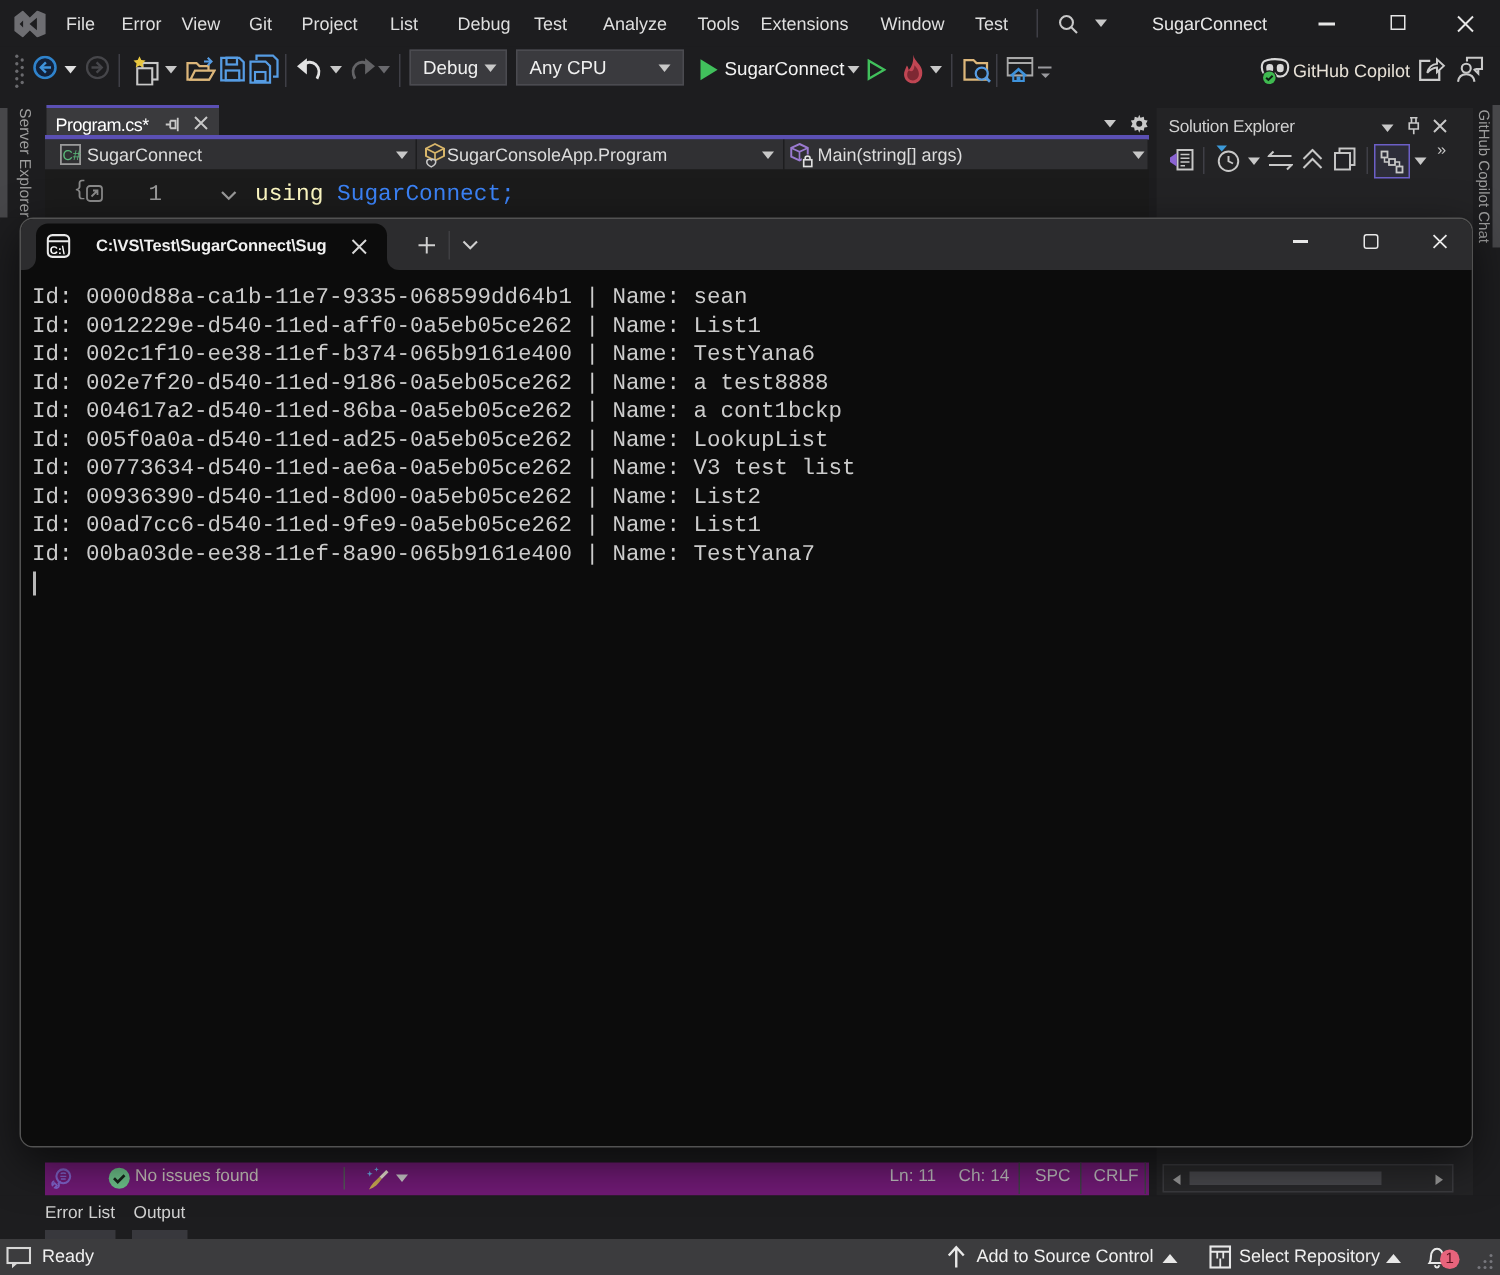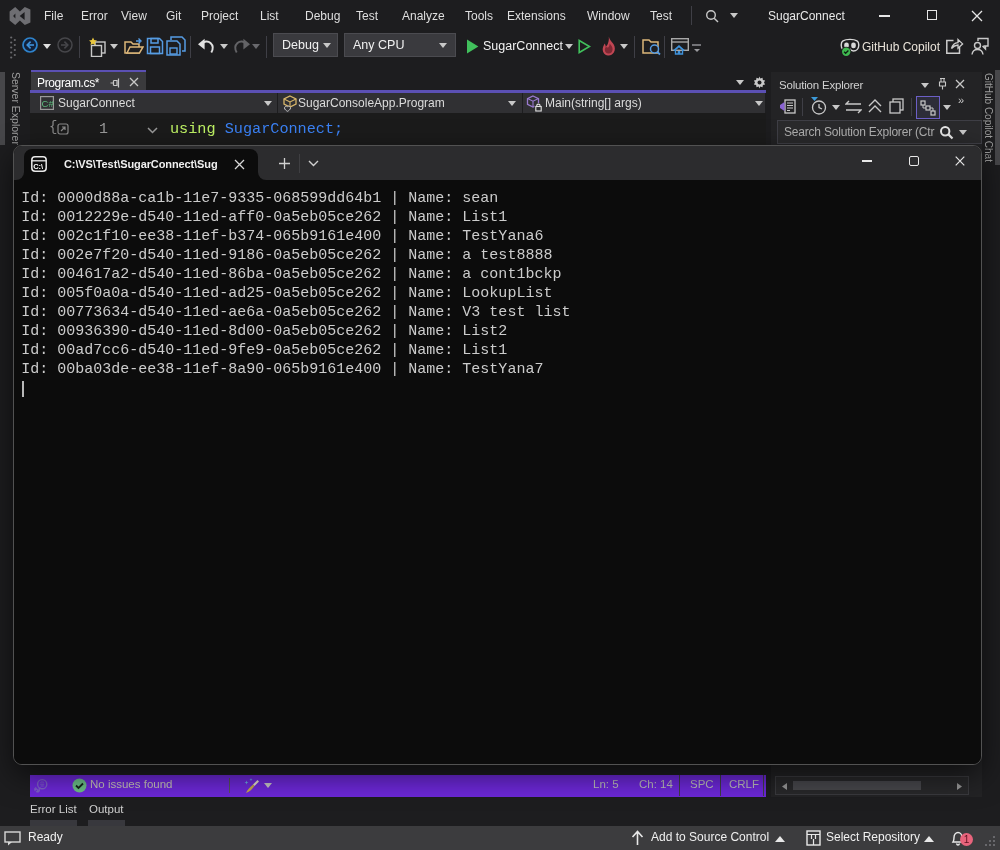--- a/index.html
+++ b/index.html
@@ -46,21 +46,21 @@
   #ctitle { position:absolute; left:0; top:0; width:100%; height:34px; background:#2c2c2e;
             border-radius:8px 8px 0 0; }
   #ctab { position:absolute; left:10px; top:3px; width:234px; height:31px; background:#0c0c0c;
           border-radius:8px 8px 0 0; }
   #cbody { position:absolute; left:0; top:34px; right:0; bottom:0; background:#0c0c0c;
            border-radius:0 0 8px 8px; overflow:hidden; }
   #cbody pre { font-family:"Liberation Mono", monospace; font-size:15px; line-height:19px;
                color:#cccccc; position:absolute; left:7.3px; top:9px; }
 
   
-  #edbottom { left:30px; top:775px; width:736px; height:22px; background:#6d28d9; font-size:11.5px; color:#c8c4bc; }
+  #edbottom { left:30px; top:775px; width:736px; height:22px; background:#701a75; font-size:11.5px; color:#c8c4bc; }
 
   
   #paneltabs { left:0px; top:797px; width:1000px; height:29px; background:#1d1d1f; }
 
   
   #statusbar { left:0; top:826px; width:1000px; height:24px; background:#3c3c3e; font-size:12px; color:#f0f0f0; }
 </style>
 </head>
 <body>
 
@@ -288,21 +288,21 @@
   <span class="abs" style="left:19px;top:6px;font-family:'Liberation Mono',monospace;font-size:14px;color:#8a8a8a">{</span>
   <svg class="abs" style="left:27px;top:10px" width="12" height="12" viewBox="0 0 12 12">
     <rect x="1" y="1" width="10" height="10" rx="2" fill="none" stroke="#8a8a8a" stroke-width="1.2"></rect>
     <path d="M4 8 L8 4 M5 4 L8 4 L8 7" fill="none" stroke="#8a8a8a" stroke-width="1.2"></path>
   </svg>
   <span class="abs" style="left:69px;top:8px;font-family:'Liberation Mono',monospace;font-size:15px;color:#9a9a9a">1</span>
   <svg class="abs" style="left:117px;top:14px" width="11" height="7" viewBox="0 0 11 7">
     <path d="M1 1 L5.5 5.5 L10 1" fill="none" stroke="#9a9a9a" stroke-width="1.5"></path>
   </svg>
   <span class="abs" style="left:140px;top:7px;font-family:'Liberation Mono',monospace;font-size:15.2px">
-    <span style="color:#bef264">using</span> <span style="color:#3b82f6">SugarConnect;</span></span>
+    <span style="color:#fef9c3">using</span> <span style="color:#3b82f6">SugarConnect;</span></span>
 </div>
 
 <div id="solexp" class="abs">
   <span class="abs" style="left:8px;top:7px;font-size:11.5px;color:#d0d0d0;letter-spacing:-0.2px">Solution Explorer</span>
   <div class="caret" style="left:150px;top:11px"></div>
   <svg class="abs" style="left:166px;top:5px" width="11" height="13" viewBox="0 0 11 13">
     <path d="M5.5 12.5 L5.5 9 M2.5 9 L8.5 9 L8.5 5 L2.5 5 Z M4 5 L4 1.5 M7 5 L7 1.5 M3 1.5 L8 1.5" stroke="#c8c8c8" stroke-width="1.1" fill="none"></path>
   </svg>
   <svg class="abs" style="left:184px;top:7px" width="10" height="10" viewBox="0 0 10 10">
     <path d="M1 1 L9 9 M9 1 L1 9" stroke="#c8c8c8" stroke-width="1.3"></path>
@@ -335,28 +335,20 @@
     <svg style="position:absolute;left:3px;top:3px" width="16" height="16" viewBox="0 0 16 16">
       <rect x="1" y="1" width="4" height="4" fill="none" stroke="#c8c8c8" stroke-width="1.2"></rect>
       <rect x="6" y="6" width="4" height="4" fill="none" stroke="#c8c8c8" stroke-width="1.2"></rect>
       <rect x="11" y="11" width="4" height="4" fill="none" stroke="#c8c8c8" stroke-width="1.2"></rect>
       <path d="M3 5 L3 8 L6 8 M10 8 L13 8 L13 11" fill="none" stroke="#c8c8c8" stroke-width="1"></path>
     </svg>
   </div>
   <div class="caret" style="left:172px;top:33px"></div>
   <span class="abs" style="left:187px;top:22px;color:#c8c8c8;font-size:11px">»</span>
 
-  <div class="abs" style="left:6px;top:48px;width:205px;height:24px;background:#2a2a2c;border:1px solid #3f3f46">
-    <span class="abs" style="left:6px;top:4px;font-size:12px;color:#b0b0b0;white-space:nowrap;width:152px;overflow:hidden;letter-spacing:-0.2px">Search Solution Explorer (Ctr</span>
-    <svg class="abs" style="left:161px;top:4px" width="15" height="15" viewBox="0 0 15 15">
-      <circle cx="6.2" cy="6.2" r="4.2" fill="none" stroke="#e8e8e8" stroke-width="2"></circle>
-      <line x1="9.4" y1="9.4" x2="13.5" y2="13.5" stroke="#e8e8e8" stroke-width="2.2"></line>
-    </svg>
-    <div class="caret" style="left:181px;top:9px"></div>
-  </div>
 
   <div class="abs" style="left:4px;top:704px;width:194px;height:19px;background:#28282a;border:1px solid #3a3a3e">
     <svg class="abs" style="left:5px;top:5px" width="7" height="9" viewBox="0 0 7 9">
         <path d="M6 1 L1 4.5 L6 8 Z" fill="#969696"></path>
       </svg>
     <div class="abs" style="left:17px;top:4px;width:128px;height:9px;background:#47474b"></div>
     <svg class="abs" style="left:180px;top:5px" width="7" height="9" viewBox="0 0 7 9">
         <path d="M1 1 L6 4.5 L1 8 Z" fill="#969696"></path>
       </svg>
   </div>
@@ -374,21 +366,21 @@
   </svg>
   <span class="abs" style="left:60px;top:3px">No issues found</span>
   <div class="vsep" style="left:199px;top:3px;height:15px;background:#55555a"></div>
   <svg class="abs" style="left:213px;top:2px" width="18" height="17" viewBox="0 0 18 17">
     <path d="M10 7.5 L14.5 3 L16 4.5 L11.5 9 Z" fill="#e8e2d0"></path>
     <path d="M3 16 C4.5 12.5 7 10.5 10 7.5 L11.5 9 C9 12.5 7 14.5 3 16 Z" fill="#c8a851"></path>
     <path d="M3.5 3.5 L4 5 L5.5 5.5 L4 6 L3.5 7.5 L3 6 L1.5 5.5 L3 5 Z" fill="#6ab0e8"></path>
     <path d="M8 1 L8.4 2.2 L9.6 2.6 L8.4 3 L8 4.2 L7.6 3 L6.4 2.6 L7.6 2.2 Z" fill="#6ab0e8"></path>
   </svg>
   <div class="caret" style="left:234px;top:8px"></div>
-  <span class="abs" style="left:563px;top:3px;color:#bdbdbd">Ln: 5</span>
+  <span class="abs" style="left:563px;top:3px;color:#bdbdbd">Ln: 11</span>
   <span class="abs" style="left:609px;top:3px;color:#bdbdbd">Ch: 14</span>
   <div class="vsep" style="left:649px;top:0;height:21px"></div>
   <span class="abs" style="left:660px;top:3px;color:#bdbdbd">SPC</span>
   <div class="vsep" style="left:690px;top:0;height:21px"></div>
   <span class="abs" style="left:699px;top:3px;color:#bdbdbd">CRLF</span>
   <div class="vsep" style="left:733px;top:0;height:21px"></div>
 </div>
 
 <div id="paneltabs" class="abs">
   <span class="abs" style="left:30px;top:6px;font-size:11.5px;color:#d0d0d0">Error List</span>

